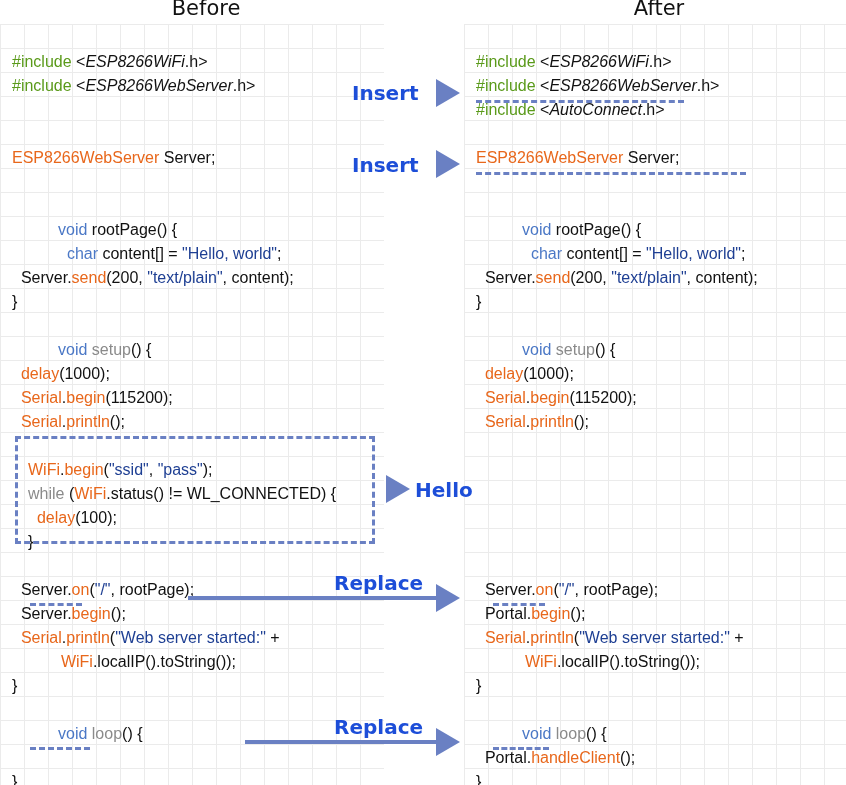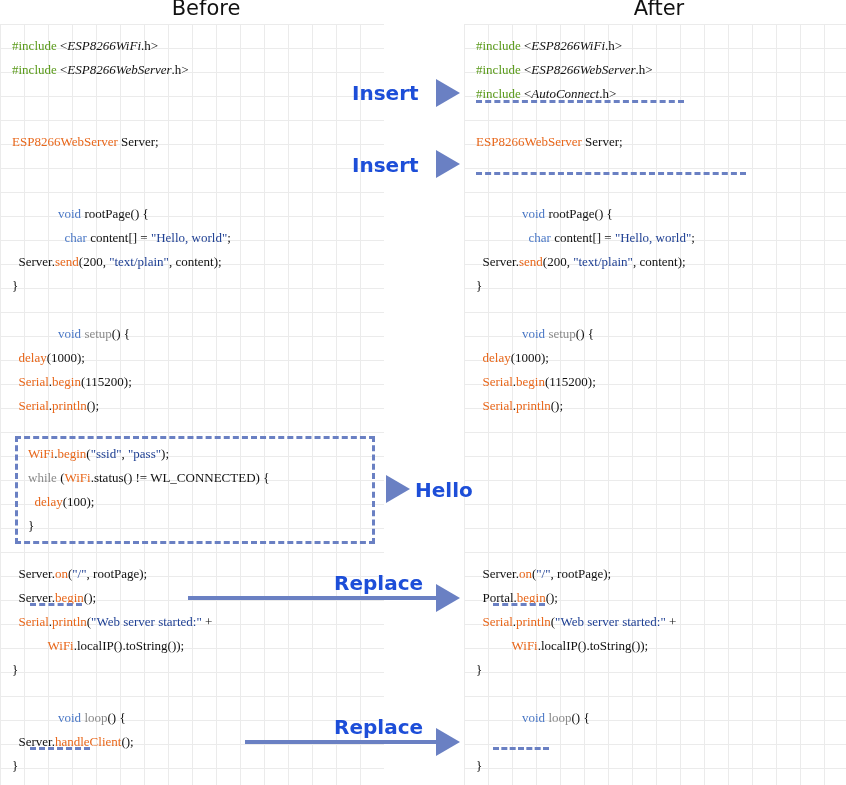--- a/index.html
+++ b/index.html
@@ -21,23 +21,23 @@
 
   .col-title {
     position: absolute; top: -4px; height: 28px;
     font-family: "DejaVu Sans", sans-serif; font-size: 21px; color: #111;
     text-align: center;
   }
   .col-title.before { left: 0; width: 412px; }
   .col-title.after { left: 464px; width: 390px; }
 
   .code {
-    position: absolute; left: 0; top: 0;
-    font-family: Liberation Serif, serif;
-    font-size: 13px;
+    position: absolute; left: 0; top: 16px;
+    font-family: Liberation Sans, sans-serif;
+    font-size: 16px;
     color: #111;
     white-space: pre;
   }
   .line { position: absolute; left: 12px; height: 24px; line-height: 24px; }
 
   .pp { color: #5a9a1a; }
   .hdr { font-style: italic; }
   .ty { color: #e8671b; }
   .kw { color: #4b78c6; margin-left: 46px; }
   .str { color: #1e3f93; }
@@ -92,21 +92,20 @@
     <div class="line" style="top:466px;left:28px"><span>  </span><span class="fn">delay</span><span>(100);</span></div>
     <div class="line" style="top:490px;left:28px">}</div>
 
     <div class="line" style="top:538px"><span>  Server.</span><span class="fn">on</span><span>(</span><span class="str">"/"</span><span>, rootPage);</span></div>
     <div class="line" style="top:562px"><span>  </span><span>Server</span><span>.</span><span class="fn">begin</span><span>();</span></div>
     <div class="line" style="top:586px"><span>  </span><span class="fn">Serial</span><span>.</span><span class="fn">println</span><span>(</span><span class="str">"Web server started:"</span><span> +</span></div>
     <div class="line" style="top:610px"><span>           </span><span class="fn">WiFi</span><span>.localIP().toString());</span></div>
     <div class="line" style="top:634px">}</div>
 
     <div class="line" style="top:682px"><span class="kw">void</span><span> </span><span class="gray">loop</span><span>() {</span></div>
-    <div class="line" style="top:706px"><span>  </span><span>Server</span><span>.</span><span class="fn">handleClient</span><span>();</span></div>
     <div class="line" style="top:730px">}</div>
   </div>
 </div>
 
 <div class="panel after">
   <div class="code">
     <div class="line" style="top:10px"><span class="pp">#include</span><span> &lt;</span><span class="hdr">ESP8266WiFi</span><span>.h&gt;</span></div>
     <div class="line" style="top:34px"><span class="pp">#include</span><span> &lt;</span><span class="hdr">ESP8266WebServer</span><span>.h&gt;</span></div>
     <div class="line" style="top:58px"><span class="pp">#include</span><span> &lt;</span><span class="hdr">AutoConnect</span><span>.h&gt;</span></div>
 
@@ -122,20 +121,21 @@
     <div class="line" style="top:346px"><span>  </span><span class="fn">Serial</span><span>.</span><span class="fn">begin</span><span>(115200);</span></div>
     <div class="line" style="top:370px"><span>  </span><span class="fn">Serial</span><span>.</span><span class="fn">println</span><span>();</span></div>
 
     <div class="line" style="top:538px"><span>  Server.</span><span class="fn">on</span><span>(</span><span class="str">"/"</span><span>, rootPage);</span></div>
     <div class="line" style="top:562px"><span>  </span><span>Portal</span><span>.</span><span class="fn">begin</span><span>();</span></div>
     <div class="line" style="top:586px"><span>  </span><span class="fn">Serial</span><span>.</span><span class="fn">println</span><span>(</span><span class="str">"Web server started:"</span><span> +</span></div>
     <div class="line" style="top:610px"><span>           </span><span class="fn">WiFi</span><span>.localIP().toString());</span></div>
     <div class="line" style="top:634px">}</div>
 
     <div class="line" style="top:682px"><span class="kw">void</span><span> </span><span class="gray">loop</span><span>() {</span></div>
+    <div class="line" style="top:706px"><span>  </span><span>Portal</span><span>.</span><span class="fn">handleClient</span><span>();</span></div>
     <div class="line" style="top:730px">}</div>
   </div>
 </div>
 
 <div class="remove-box"></div>
 <div class="ul" style="left:30px; top:603px; width:52px;"></div>
 <div class="ul" style="left:30px; top:747px; width:60px;"></div>
 <div class="ul" style="left:476px; top:100px; width:208px;"></div>
 <div class="ul" style="left:476px; top:172px; width:270px;"></div>
 <div class="ul" style="left:493px; top:603px; width:52px;"></div>

